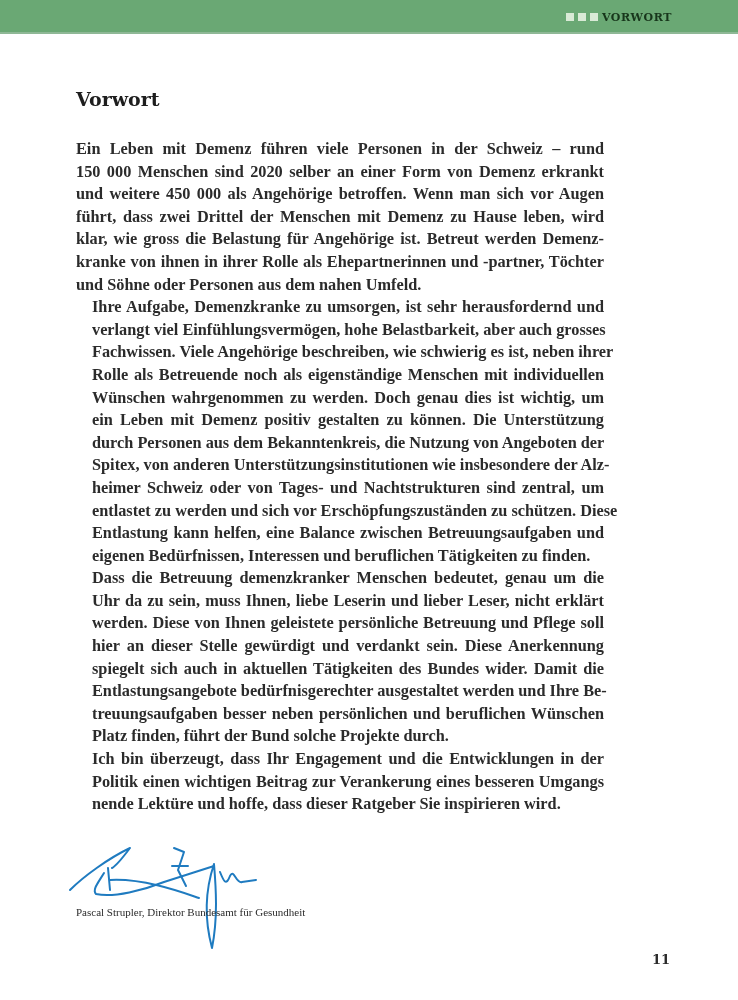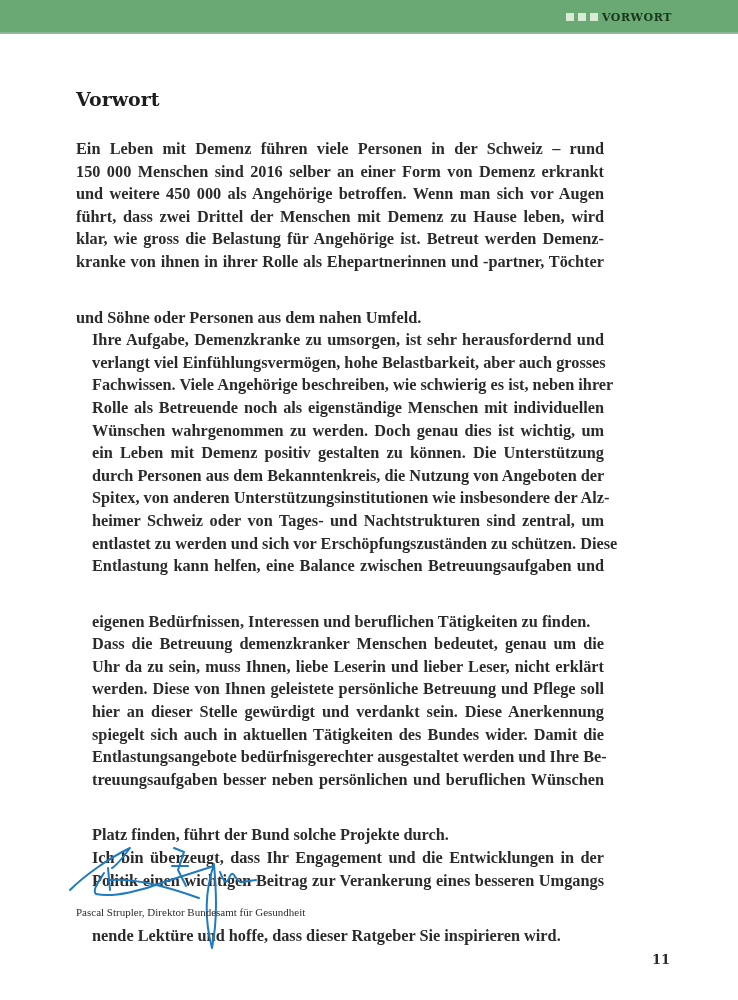--- a/index.html
+++ b/index.html
@@ -30,21 +30,21 @@
     position: absolute; left: 76px; top: 88px; margin: 0;
     font-family: "DejaVu Serif", serif; font-weight: bold; font-size: 19px; color: #1e1e1e;
   }
   .body-text {
     position: absolute; left: 76px; top: 138px; width: 528px;
     font-size: 16.3px; line-height: 22.6px; color: #2b2b2b;
   }
   .body-text p { margin: 0; text-align: justify; hyphens: manual; font-weight: bold; }
   .body-text p + p { text-indent: 16px; }
   .line { display: block; text-align: justify; text-align-last: justify; white-space: nowrap; }
-  .line.last { text-align-last: left; margin-top: 33px; }
+  .line.last { text-align-last: left; }
   .signature {
     position: absolute; left: 64px; top: 838px; width: 210px; height: 120px;
   }
   .signer {
     position: absolute; left: 76px; top: 906px; font-size: 11px; color: #2b2b2b;
   }
   .page-number {
     position: absolute; left: 652px; top: 952px;
     font-family: "DejaVu Serif", serif; font-weight: bold; font-size: 13px; color: #2a2a2a;
   }
@@ -59,21 +59,21 @@
     <span class="sq"></span>
     <span class="header-label">VORWORT</span>
   </div>
 </div>
 
 <h1 class="title">Vorwort</h1>
 
 <div class="body-text">
   <p>
       <span class="line">Ein Leben mit Demenz führen viele Personen in der Schweiz – rund</span>
-      <span class="line">150 000 Menschen sind 2016 selber an einer Form von Demenz erkrankt</span>
+      <span class="line">150 000 Menschen sind 2020 selber an einer Form von Demenz erkrankt</span>
       <span class="line">und weitere 450 000 als Angehörige betroffen. Wenn man sich vor Augen</span>
       <span class="line">führt, dass zwei Drittel der Menschen mit Demenz zu Hause leben, wird</span>
       <span class="line">klar, wie gross die Belastung für Angehörige ist. Betreut werden Demenz-</span>
       <span class="line">kranke von ihnen in ihrer Rolle als Ehepartnerinnen und -partner, Töchter</span>
       <span class="line last">und Söhne oder Personen aus dem nahen Umfeld.</span>
     </p>
   <p>
       <span class="line" style="text-indent: 16px;">Ihre Aufgabe, Demenzkranke zu umsorgen, ist sehr herausfordernd und</span>
       <span class="line">verlangt viel Einfühlungsvermögen, hohe Belastbarkeit, aber auch grosses</span>
       <span class="line">Fachwissen. Viele Angehörige beschreiben, wie schwierig es ist, neben ihrer</span>

